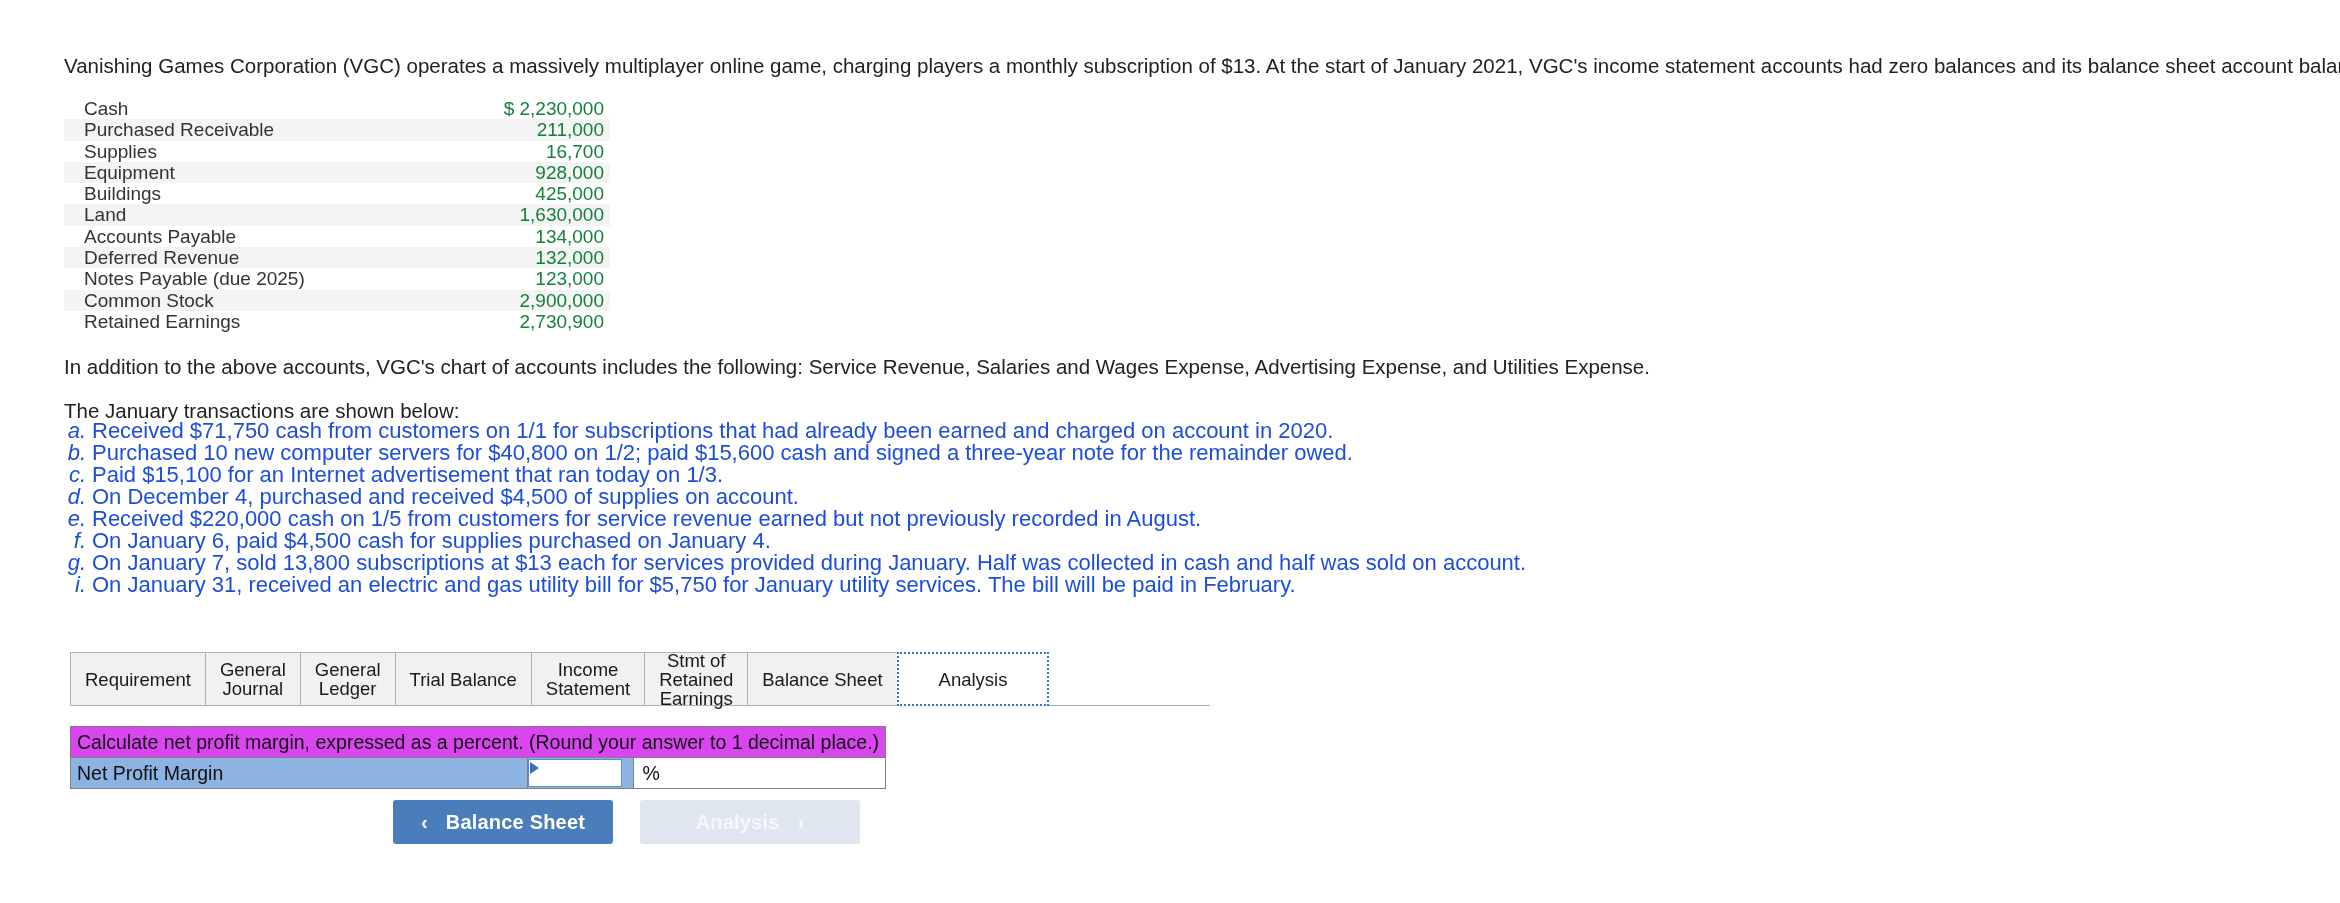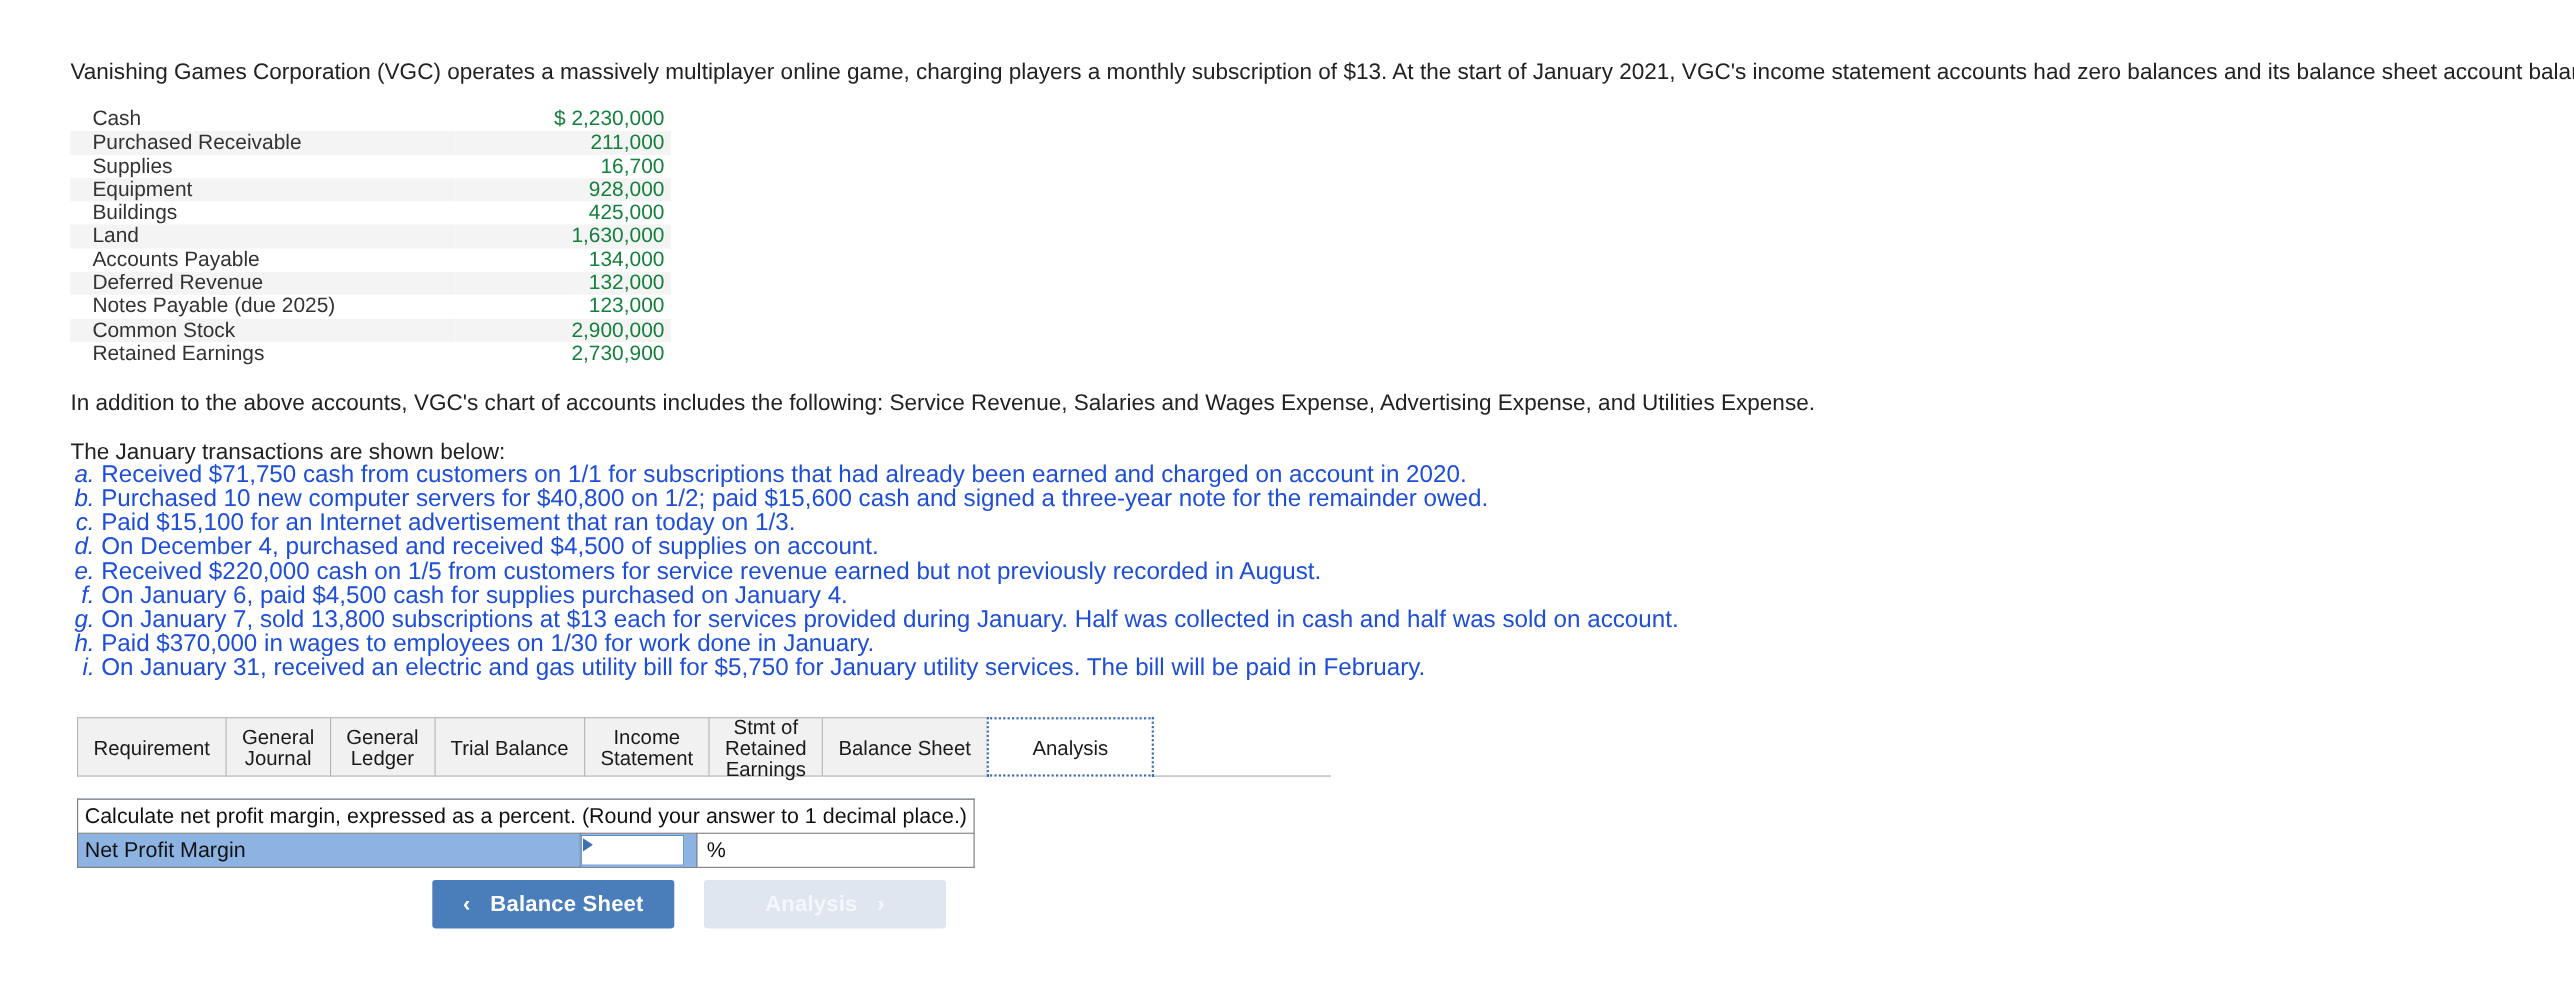--- a/index.html
+++ b/index.html
@@ -156,21 +156,21 @@
   }
   .answer td {
     border: 1px solid #7f7f7f;
     padding: 0 6px;
     height: 30px;
     vertical-align: middle;
     color: #111;
     white-space: nowrap;
   }
   .answer td.prompt {
-    background: #ffffff;
+    background: #d946ef;
     width: 722px;
   }
   .answer td.rowlbl {
     background: #8db3e2;
     width: 405px;
   }
   .answer td.inputcell {
     background: #8db3e2;
     padding: 0;
     width: 96px;
@@ -301,21 +301,20 @@
 
   <div class="para" id="chart-accounts-para">In addition to the above accounts, VGC's chart of accounts includes the following: Service Revenue, Salaries and Wages Expense, Advertising Expense, and Utilities Expense.</div>
   <ul class="trans-list">
       <li><span class="lbl">a.</span><span>Received $71,750 cash from customers on 1/1 for subscriptions that had already been earned and charged on account in 2020.</span></li>
       <li><span class="lbl">b.</span><span>Purchased 10 new computer servers for $40,800 on 1/2; paid $15,600 cash and signed a three-year note for the remainder owed.</span></li>
       <li><span class="lbl">c.</span><span>Paid $15,100 for an Internet advertisement that ran today on 1/3.</span></li>
       <li><span class="lbl">d.</span><span>On December 4, purchased and received $4,500 of supplies on account.</span></li>
       <li><span class="lbl">e.</span><span>Received $220,000 cash on 1/5 from customers for service revenue earned but not previously recorded in August.</span></li>
       <li><span class="lbl">f.</span><span>On January 6, paid $4,500 cash for supplies purchased on January 4.</span></li>
       <li><span class="lbl">g.</span><span>On January 7, sold 13,800 subscriptions at $13 each for services provided during January. Half was collected in cash and half was sold on account.</span></li>
-      <li><span class="lbl">h.</span><span>Paid $370,000 in wages to employees on 1/30 for work done in January.</span></li>
       <li><span class="lbl">i.</span><span>On January 31, received an electric and gas utility bill for $5,750 for January utility services. The bill will be paid in February.</span></li>
     </ul>
 
   <div class="tabwrap">
     <div class="tabrow">
         <div class="tab">Requirement</div>
         <div class="tab">General
 Journal</div>
         <div class="tab">General
 Ledger</div>

